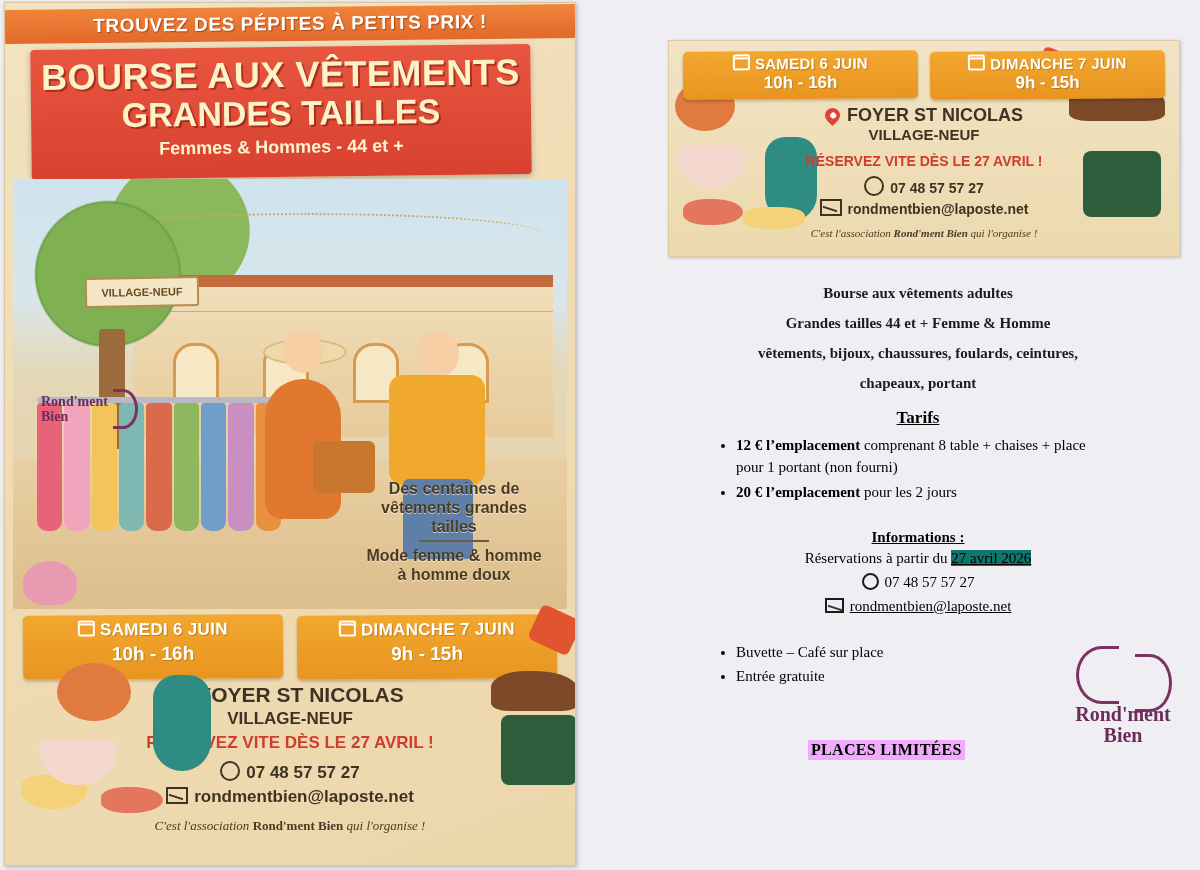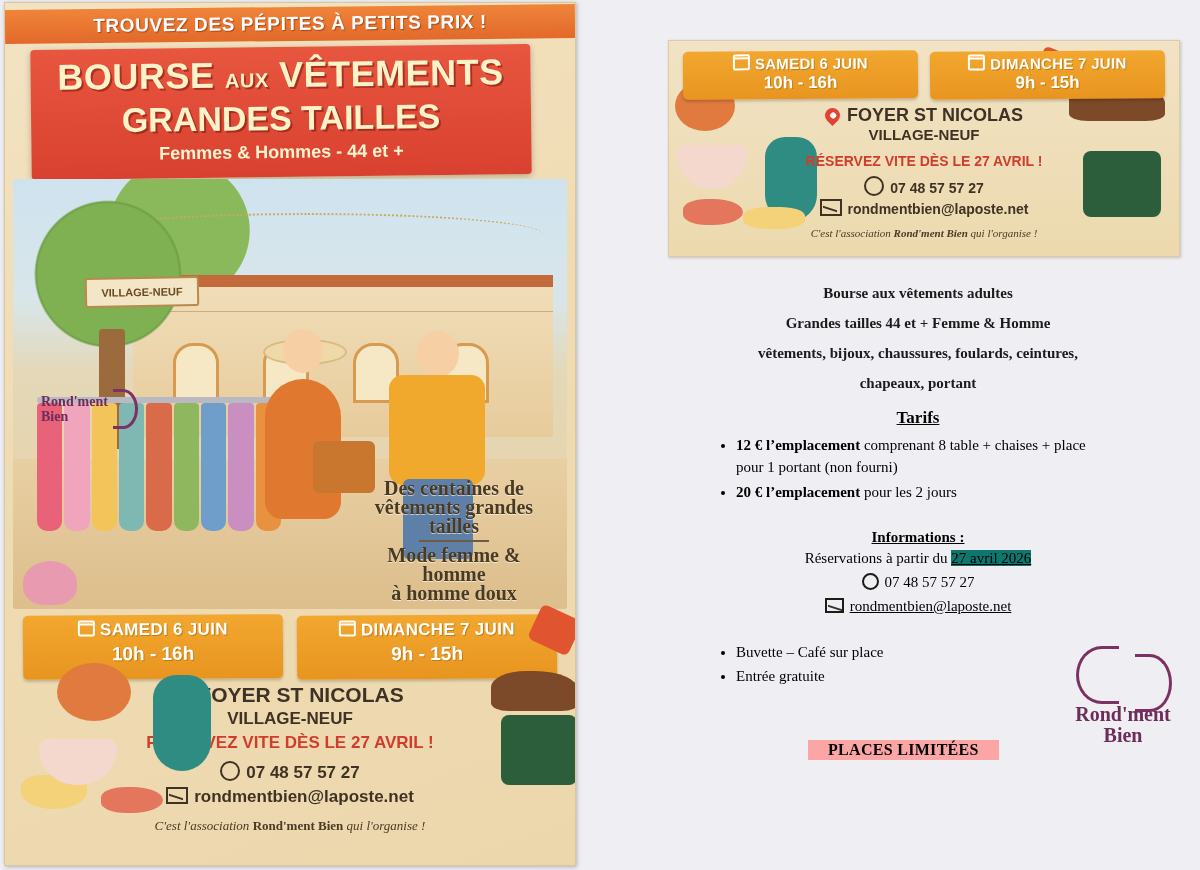--- a/index.html
+++ b/index.html
@@ -37,21 +37,21 @@
     transform:rotate(-.7deg);
     box-shadow:0 2px 6px rgba(0,0,0,.25);
     text-align:center;
     padding-top:8px;box-sizing:border-box;
   }
   .title-1{
     font-family:"Liberation Sans",sans-serif;font-weight:bold;
     font-size:36px;line-height:40px;color:#fdf3c8;letter-spacing:.5px;
     text-shadow:2px 2px 0 rgba(130,25,15,.6);
   }
-  .title-1 em{font-style:normal;font-size:20px;}
+  .title-1 em{font-style:normal;font-size:36px;}
   .title-2{
     font-family:"Liberation Sans",sans-serif;font-weight:bold;
     font-size:34px;line-height:36px;color:#fdf3c8;
     text-shadow:2px 2px 0 rgba(130,25,15,.6);
   }
   .title-3{
     font-family:"Liberation Sans",sans-serif;font-weight:bold;
     font-size:18px;margin-top:6px;color:#fff3d0;
   }
   
@@ -96,22 +96,22 @@
   }
   .woman-dress{position:absolute;left:252px;top:200px;width:76px;height:140px;background:#e0782f;border-radius:40px 40px 18px 18px;}
   .woman-hat{position:absolute;left:250px;top:160px;width:80px;height:22px;background:#f0d9a8;border-radius:50%;border:2px solid #d8bb80;}
   .woman-head{position:absolute;left:270px;top:150px;width:40px;height:44px;background:#f6cfa5;border-radius:50%;}
   .man-jacket{position:absolute;left:376px;top:196px;width:96px;height:110px;background:#f0a92c;border-radius:14px;}
   .man-head{position:absolute;left:404px;top:152px;width:42px;height:46px;background:#f6cfa5;border-radius:50%;}
   .man-jeans{position:absolute;left:390px;top:300px;width:70px;height:80px;background:#5d7fa8;border-radius:6px;}
   .bag{position:absolute;left:300px;top:262px;width:62px;height:52px;background:#c9772f;border-radius:6px;}
   .claim{
     position:absolute;right:18px;top:300px;width:190px;
-    text-align:center;font-family:Liberation Serif, serif;
-    font-weight:bold;font-size:20px;line-height:19px;color:#4b3a22;
+    text-align:center;font-family:Liberation Sans, sans-serif;
+    font-weight:bold;font-size:16px;line-height:19px;color:#4b3a22;
     text-shadow:0 1px 0 rgba(255,255,255,.6);
   }
   .claim hr{border:none;border-top:2px solid #6d5c3d;width:70px;margin:4px auto;}
   .logo-round{
     position:absolute;left:36px;top:386px;width:118px;height:40px;
     display:flex;align-items:center;gap:5px;
   }
   .logo-round .lr-txt{
     font-family:"Liberation Serif",serif;font-weight:bold;font-size:14px;
     line-height:15px;color:#6d2d5a;
@@ -195,21 +195,21 @@
   ul.p-list{margin:6px 0 0 96px;padding:0;font-size:15px;line-height:22px;}
   ul.p-list li{margin-bottom:3px;}
   .bold{font-weight:bold;}
   .infos-h{text-align:center;font-size:15px;font-weight:bold;text-decoration:underline;margin-top:26px;}
   .infos-l{text-align:center;font-size:15px;line-height:24px;}
   .hl{background:#0f766e;}
   .ul{text-decoration:underline;}
   ul.p-list2{margin:22px 0 0 96px;padding:0;font-size:15px;line-height:24px;}
   .places{
     position:absolute;left:168px;top:462px;font-size:16px;font-weight:bold;
-    background:#fca5a5;padding:1px 20px;letter-spacing:.3px;
+    background:#f0abfc;padding:1px 3px;letter-spacing:.3px;
   }
   .logo-big{position:absolute;right:8px;top:372px;width:130px;height:86px;text-align:center;}
   .logo-big .lb1{font-family:"Liberation Serif",serif;font-weight:bold;font-size:20px;color:#6d2d5a;line-height:21px;}
   .logo-big .lb2{font-family:"Liberation Serif",serif;font-weight:bold;font-size:20px;color:#6d2d5a;line-height:21px;}
   .logo-big .curve{position:absolute;left:18px;top:-4px;width:40px;height:52px;border:3px solid #7b3161;border-radius:60% 0 0 60%/50% 0 0 50%;border-right:none;}
   .logo-big .curve2{position:absolute;right:16px;top:4px;width:34px;height:52px;border:3px solid #7b3161;border-radius:0 60% 60% 0/0 50% 50% 0;border-left:none;}
   
   .acc{position:absolute;border-radius:8px;}
 </style>
 </head>

